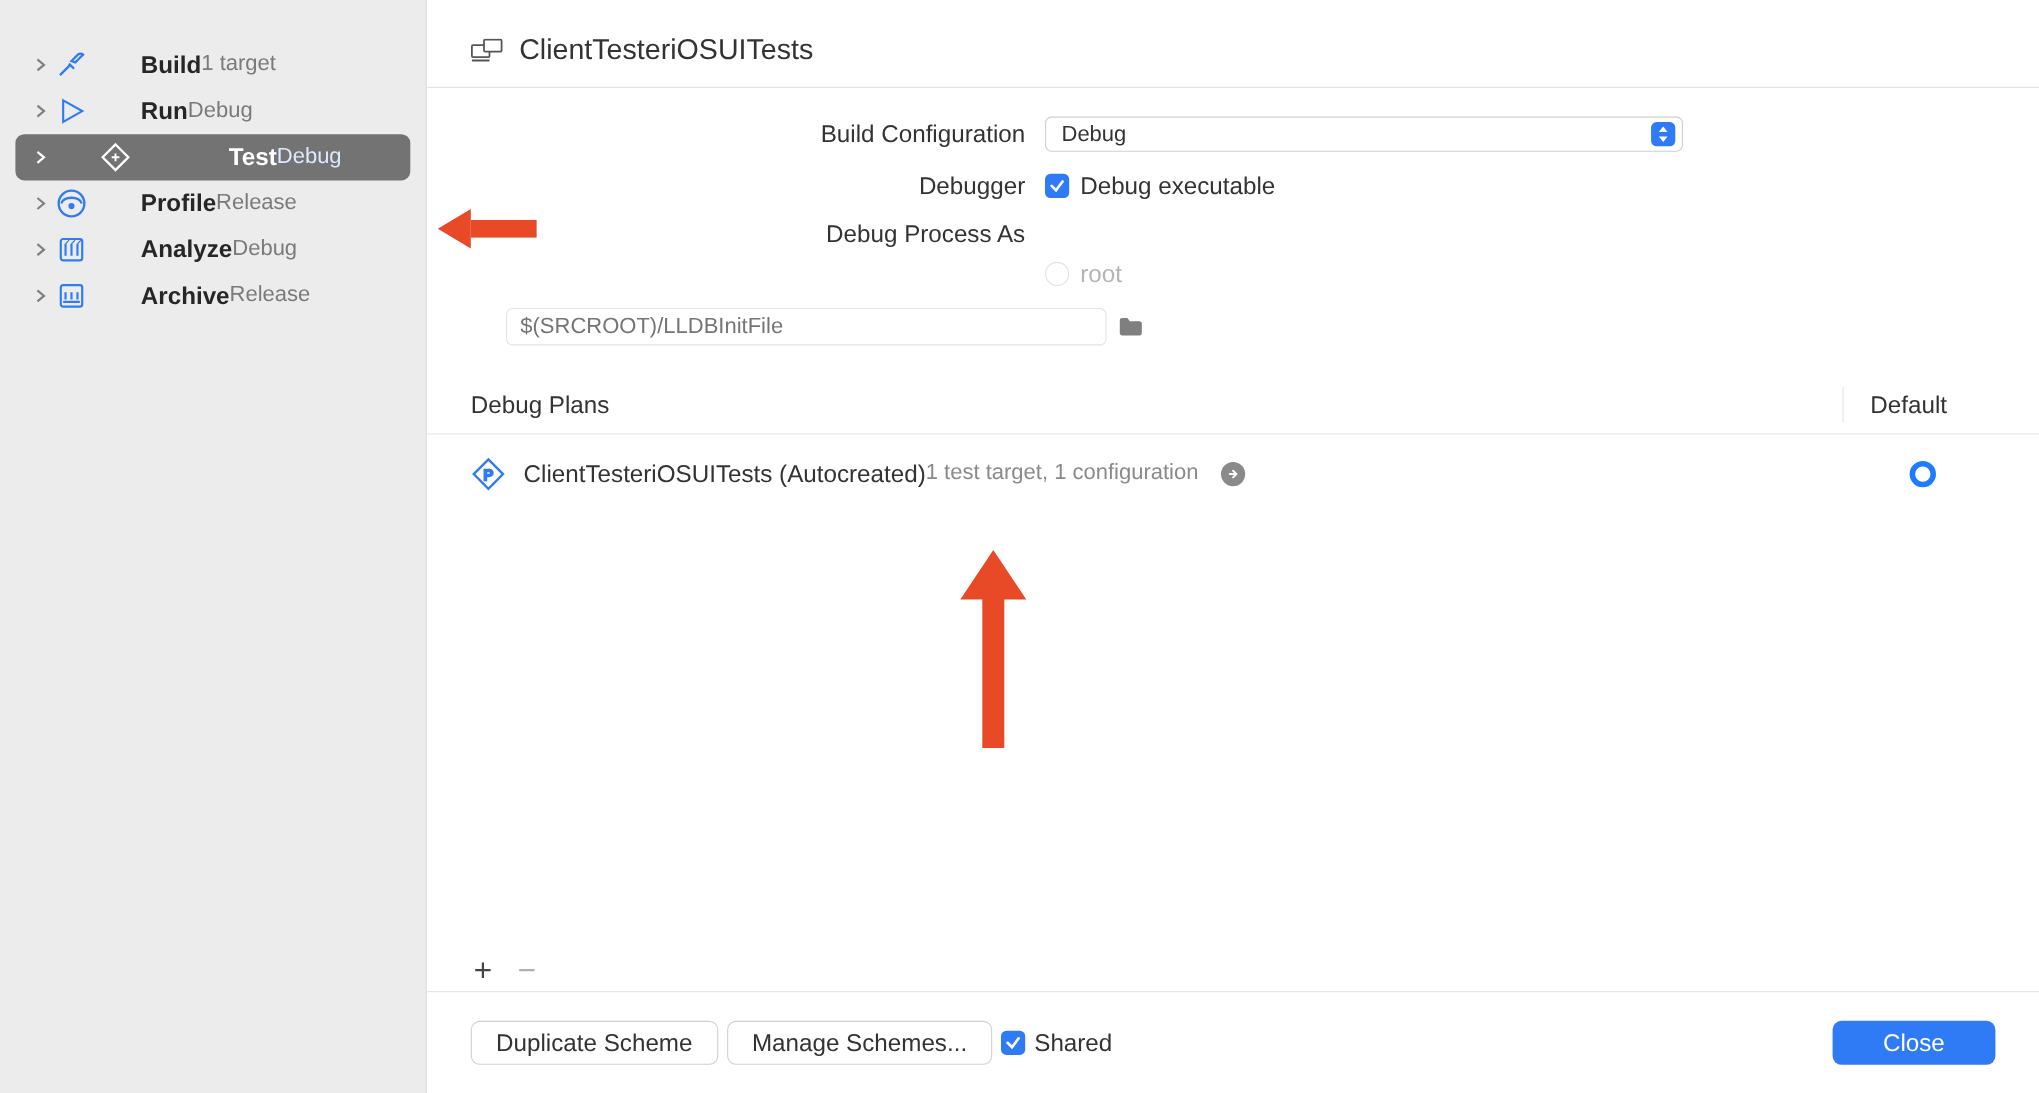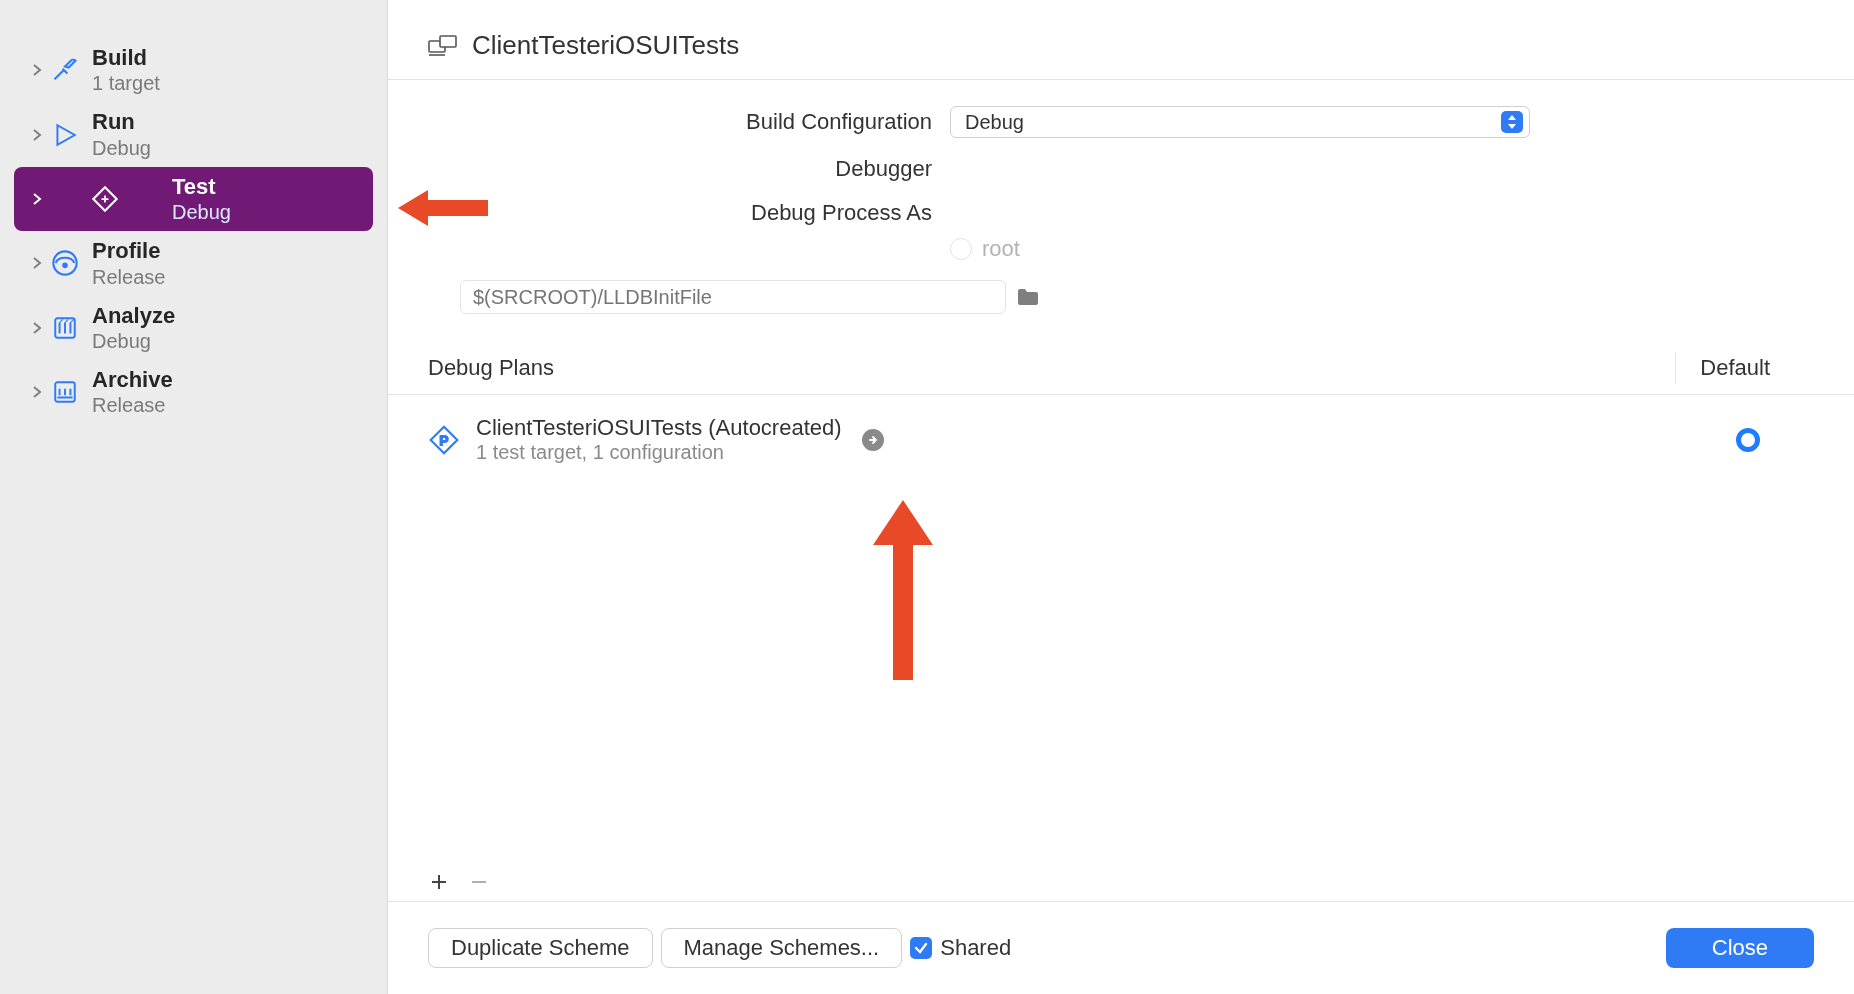--- a/index.html
+++ b/index.html
@@ -38,34 +38,35 @@
   width: 34px;
   height: 28px;
   display: flex;
   align-items: center;
   justify-content: center;
   margin-right: 10px;
   flex-shrink: 0;
 }
 .sidebar-item .labels {
   display: flex;
-  flex-direction: column;
+  flex-direction: row;
   line-height: 1.2;
+  margin-left: 36px;
 }
 .sidebar-item .title {
   font-size: 22px;
   font-weight: 600;
   color: #262626;
 }
 .sidebar-item .subtitle {
   font-size: 20px;
   color: #7a7a7a;
 }
 .sidebar-item.selected {
-  background: #701a75;
+  background: #737373;
   gap: 40px;
 }
 .sidebar-item.selected .title { color: #fff; }
 .sidebar-item.selected .subtitle { color: #dceaff; }
 .sidebar-item.selected .disclosure { color: #fff; }
 
 .main {
   flex: 1;
   display: flex;
   flex-direction: column;
@@ -174,21 +175,21 @@
 .test-plan-row {
   display:flex;
   align-items:center;
   padding: 20px 40px 20px 40px;
   gap: 16px;
 }
 .test-plan-icon {
   width: 32px;height:32px;flex-shrink:0;
 }
 .test-plan-text {
-  display:flex;flex-direction:column;
+  display:flex;flex-direction:row;
 }
 .test-plan-text .plan-title { font-size: 22px; color:#333; }
 .test-plan-text .plan-sub { font-size: 20px; color:#8a8a8a; }
 .goto-icon {
   width:22px;height:22px;
   background:#8a8a8a;
   border-radius:50%;
   display:flex;align-items:center;justify-content:center;
   margin-left:4px;
 }
@@ -392,20 +393,28 @@
             <svg width="12" height="14" viewBox="0 0 12 14" fill="#fff">
                 <path d="M6 0 L10 5 L2 5 Z M6 14 L2 9 L10 9 Z"></path>
               </svg>
           </span>
         </div>
       </div>
     </div>
 
     <div class="form-row">
       <div class="form-label">Debugger</div>
+      <div class="form-control">
+        <span class="mac-checkbox">
+          <svg width="14" height="14" viewBox="0 0 14 14">
+              <path d="M2 7 L6 11 L12 3" stroke="#fff" stroke-width="2.4" fill="none" stroke-linecap="round"></path>
+            </svg>
+        </span>
+        <span class="checkbox-label">Debug executable</span>
+      </div>
     </div>
 
     <div class="form-row">
       <div class="form-label">Debug Process As</div>
     </div>
     <div class="form-row" style="margin-top:-8px;">
       <div class="form-label"></div>
       <div class="form-control">
         <span class="radio disabled"></span>
         <span class="radio-label disabled">root</span>

